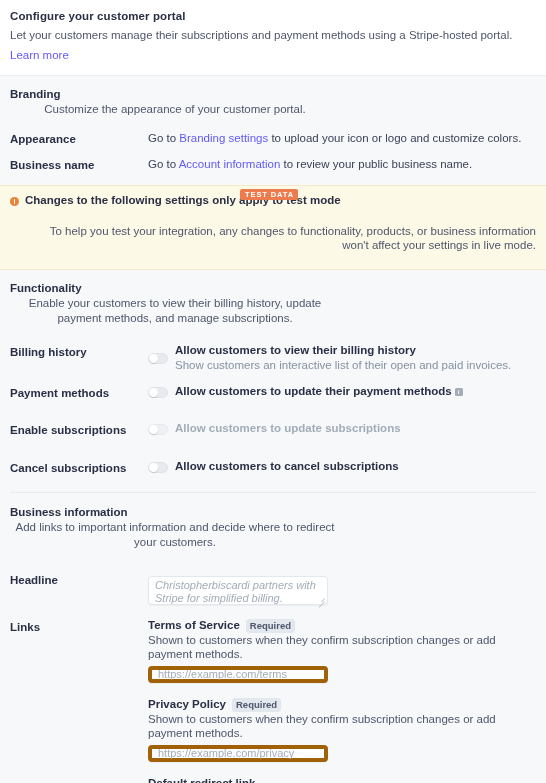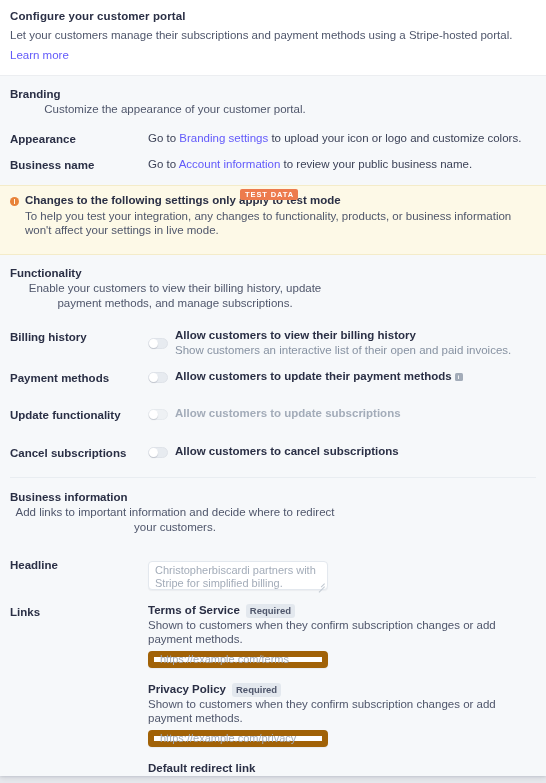--- a/index.html
+++ b/index.html
@@ -110,21 +110,22 @@
   .banner-title {
     font-size: 11.5px;
     font-weight: 700;
     color: #2a2f45;
     line-height: 15px;
   }
   .banner-text {
     font-size: 11.5px;
     color: #4f566b;
     line-height: 14px;
-    margin-top: 1px;
+    margin-top: 16px;
+    text-align: right;
   }
   .test-data-badge {
     position: absolute;
     left: 240px;
     top: 4px;
     background: #ed7b4d;
     color: #ffffff;
     font-size: 7.5px;
     font-weight: 700;
     letter-spacing: .9px;
@@ -211,21 +212,21 @@
     color: #4f566b;
     line-height: 14px;
     max-width: 350px;
     margin-top: 0px;
   }
   .txtinput {
     margin-top: 5px;
     width: 180px;
     height: 17px;
     background: #ffffff;
-    border: 6px solid #a16207;
+    border: 4px solid #a16207;
     border-radius: 4px;
     box-shadow: 0 1px 1px rgba(60,66,87,.06);
     font-size: 11px;
     color: #a3acb9;
     padding: 0 6px;
     line-height: 15px;
     display: flex;
     align-items: center;
   }
   .txtarea {
@@ -234,20 +235,21 @@
     height: 29px;
     background: #ffffff;
     border: 1px solid #e3e8ee;
     border-radius: 4px;
     box-shadow: 0 1px 1px rgba(60,66,87,.06);
     font-size: 11px;
     color: #a3acb9;
     padding: 2px 6px;
     line-height: 13px;
     position: relative;
+    font-style: italic;
   }
   .resize-handle {
     position: absolute;
     right: 2px; bottom: 2px;
     width: 7px; height: 7px;
   }
   .resize-handle i {
     position: absolute;
     right: 0; bottom: 0;
     width: 8px; height: 1px;
@@ -326,21 +328,21 @@
               <span class="knob"></span>
             </span>
           <div>
             <div class="toggle-label"><span>Allow customers to update their payment methods</span><span class="info-glyph">i</span></div>
           </div>
         </div>
       </div>
     </div>
 
     <div class="row" style="padding-top:20px">
-      <div class="row-label">Update functionality</div>
+      <div class="row-label">Enable subscriptions</div>
       <div class="row-body">
         <div class="toggle-row">
           <span class="switch disabled">
               <span class="knob"></span>
             </span>
           <div>
             <div class="toggle-label muted">Allow customers to update subscriptions</div>
           </div>
         </div>
       </div>

